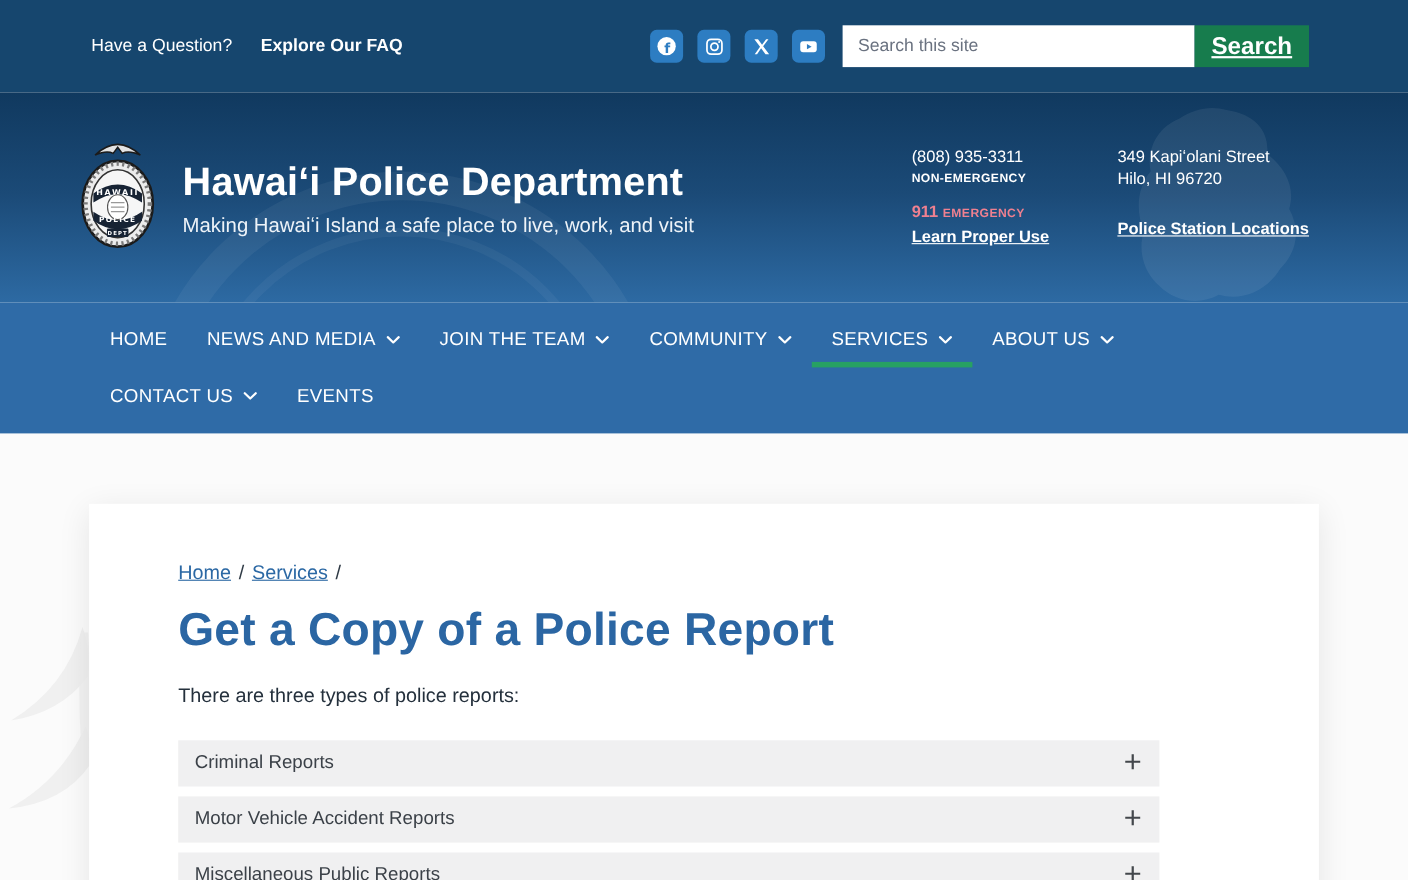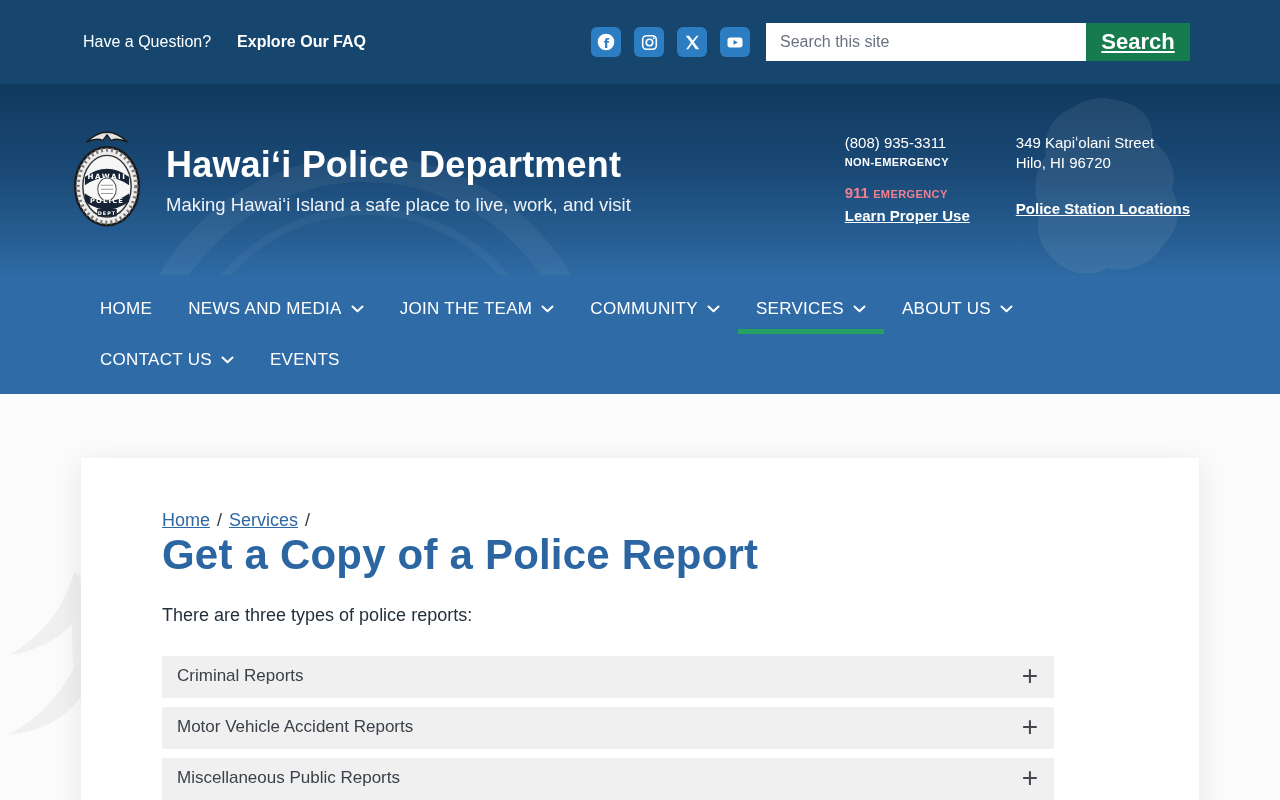--- a/index.html
+++ b/index.html
@@ -24,21 +24,21 @@
 
   
   .site-header { height:191px; position:relative; overflow:hidden;
     background:linear-gradient(180deg,#10395f 0%, #1b4a77 48%, #2d6aa3 100%);
     display:flex; align-items:center; padding:0 90px 0 70px; color:#fff; }
   .header-watermarks { position:absolute; inset:0; pointer-events:none; }
   .logo-wrap { margin-right:22px; position:relative; z-index:1; }
   .title-block { flex:1; position:relative; z-index:1; }
   .site-title { font-size:36px; font-weight:700; letter-spacing:.2px; }
   .site-tagline { font-size:18.5px; margin-top:8px; color:#eef3f8; }
-  .header-info { display:flex; gap:46px; position:relative; z-index:1; }
+  .header-info { display:flex; gap:62px; position:relative; z-index:1; }
   .info-col { font-size:15px; line-height:1.32; }
   .info-label { font-size:11px; font-weight:700; letter-spacing:.4px; margin-top:2px; }
   .emergency-line { margin-top:14px; color:#ef8090; }
   .emergency-num { font-size:15px; font-weight:700; }
   .emergency-word { font-size:11px; font-weight:700; letter-spacing:.4px; }
   .hdr-link { display:inline-block; margin-top:3px; color:#fff; font-weight:700;
     text-decoration:underline; cursor:pointer; font-size:15px; }
   .addr-gap { margin-top:26px; }
 
   
@@ -51,21 +51,21 @@
     height:5px; background:#27a163; }
 
   
   .page-bg-watermark { position:absolute; left:0; top:540px; pointer-events:none; }
   .content-card { position:absolute; left:81px; top:458px; width:1118px; height:430px;
     background:#fff; box-shadow:0 6px 28px rgba(0,0,0,.09);
     padding:52px 81px 0 81px; }
   .breadcrumb { font-size:18px; color:#2f3a45; }
   .breadcrumb a { color:#2b68a4; font-weight:500; text-decoration:underline; cursor:pointer; }
   .bc-sep { margin:0 7px; }
-  .page-title { font-size:42px; font-weight:700; color:#2b66a3; letter-spacing:.2px; }
+  .page-title { font-size:42px; font-weight:700; color:#2b66a3; margin-top:17px; letter-spacing:.2px; }
   .intro-text { font-size:18px; color:#24303c; margin-top:26px; }
   .accordion-list { margin-top:30px; }
   .accordion { width:892px; height:42px; background:#f0f0f1; display:flex;
     align-items:center; justify-content:space-between; padding:0 16px 2px 15px;
     margin-bottom:9px; cursor:pointer; }
   .accordion-label { font-size:17px; color:#3b4148; }
   .plus-icon { font-size:28px; font-weight:500; color:#43474c; line-height:1; }
 </style>
 </head>
 <body>

